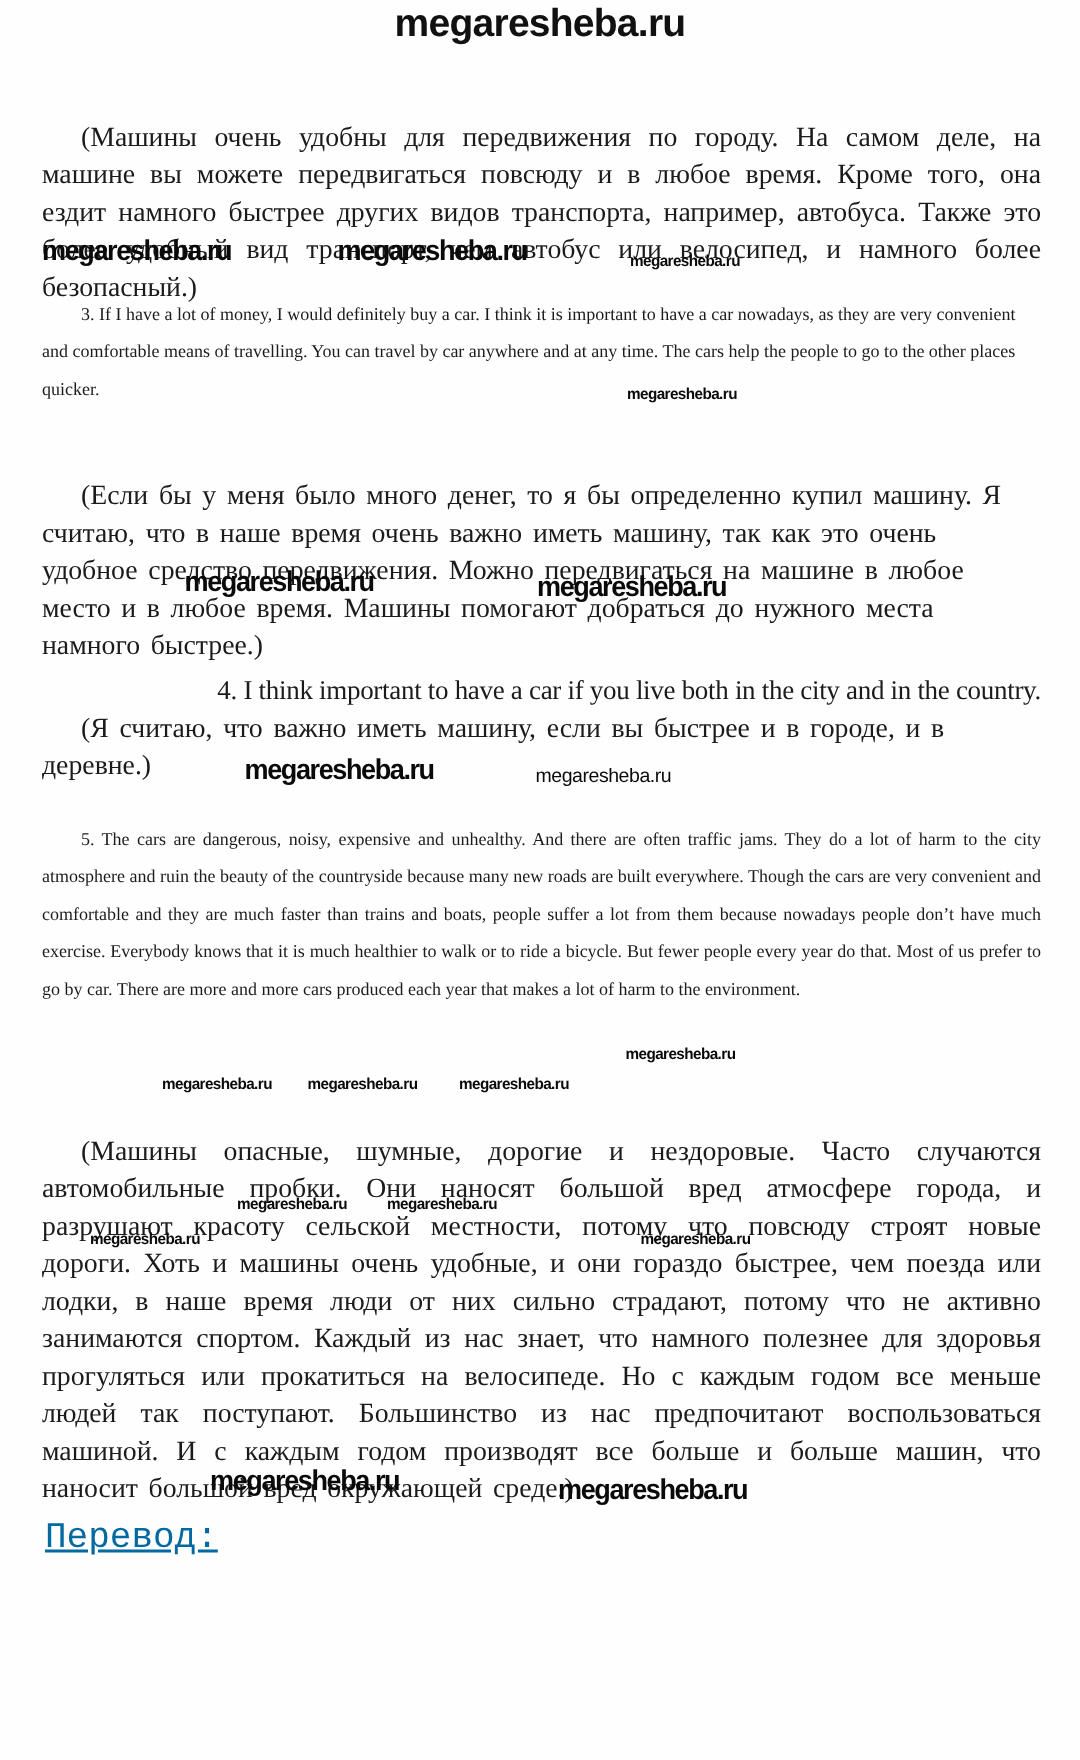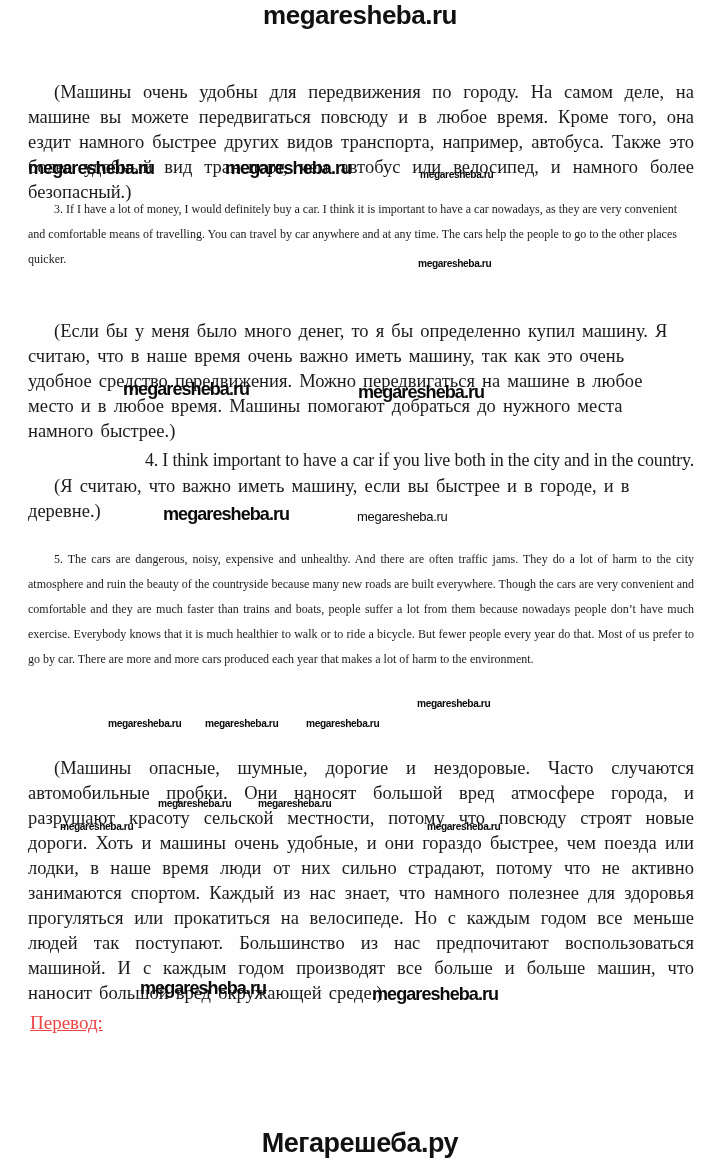--- a/index.html
+++ b/index.html
@@ -31,22 +31,23 @@
     font-size:18.5px; line-height:25px;
     text-indent:26px;
     color:#1b1b1b;
   }
   .en{font-size:12px;}
   .ru{word-spacing:2.5px;}
   .just{text-align:justify;}
   .tight{font-size:18px; letter-spacing:-0.2px;text-align:right;}
   .heading-u{
     position:absolute; left:30px; top:1012px;
-    font-size:19px; text-decoration:underline;
-    color:#ef4444;
+    font-size:24px; text-decoration:underline;
+    color:#0369a1;
+    font-family:Liberation Mono, monospace;
   }
   .wm{
     position:absolute;
     font-family:"Liberation Sans", sans-serif;
     color:#0a0a0a;
     white-space:nowrap;
   }
   .wm-lg{font-weight:700; font-size:19px; letter-spacing:-1px; transform:scaleX(0.95); transform-origin:left;}
   .wm-md{font-weight:400; font-size:13px; letter-spacing:-0.3px;}
   .wm-sm{font-weight:700; font-size:10.5px; letter-spacing:-0.4px; transform:scaleX(0.97); transform-origin:left;}
@@ -68,21 +69,20 @@
 
   <p class="para ru" style="top:455px;">(Я считаю, что важно иметь машину, если вы быстрее и в городе, и в деревне.)</p>
 
   <p class="para en just" style="top:535px;">5. The cars are dangerous, noisy, expensive and unhealthy. And there are often traffic jams. They do a lot of harm to the city atmosphere and ruin the beauty of the countryside because many new roads are built everywhere. Though the cars are very convenient and comfortable and they are much faster than trains and boats, people suffer a lot from them because nowadays people don’t have much exercise. Everybody knows that it is much healthier to walk or to ride a bicycle. But fewer people every year do that. Most of us prefer to go by car. There are more and more cars produced each year that makes a lot of harm to the environment.</p>
 
   <p class="para ru just" style="top:737px;">(Машины опасные, шумные, дорогие и нездоровые. Часто случаются автомобильные пробки. Они наносят большой вред атмосфере города, и разрушают красоту сельской местности, потому что повсюду строят новые дороги. Хоть и машины очень удобные, и они гораздо быстрее, чем поезда или лодки, в наше время люди от них сильно страдают, потому что не активно занимаются спортом. Каждый из нас знает, что намного полезнее для здоровья прогуляться или прокатиться на велосипеде. Но с каждым годом все меньше людей так поступают. Большинство из нас предпочитают воспользоваться машиной. И с каждым годом производят все больше и больше машин, что наносит большой вред окружающей среде.)</p>
 
   <div class="heading-u">Перевод:</div>
 
 
-  <div class="ftr">Мегарешеба.ру</div>
 
   <span class="wm wm-lg" style="left:28px;  top:157px;">megaresheba.ru</span>
   <span class="wm wm-lg" style="left:225px; top:157px;">megaresheba.ru</span>
   <span class="wm wm-sm" style="left:420px; top:168px;">megaresheba.ru</span>
   <span class="wm wm-sm" style="left:418px; top:257px;">megaresheba.ru</span>
   <span class="wm wm-lg" style="left:123px; top:378px;">megaresheba.ru</span>
   <span class="wm wm-lg" style="left:358px; top:381px;">megaresheba.ru</span>
   <span class="wm wm-lg" style="left:163px; top:503px;">megaresheba.ru</span>
   <span class="wm wm-md" style="left:357px; top:509px;">megaresheba.ru</span>
   <span class="wm wm-sm" style="left:417px; top:697px;">megaresheba.ru</span>

